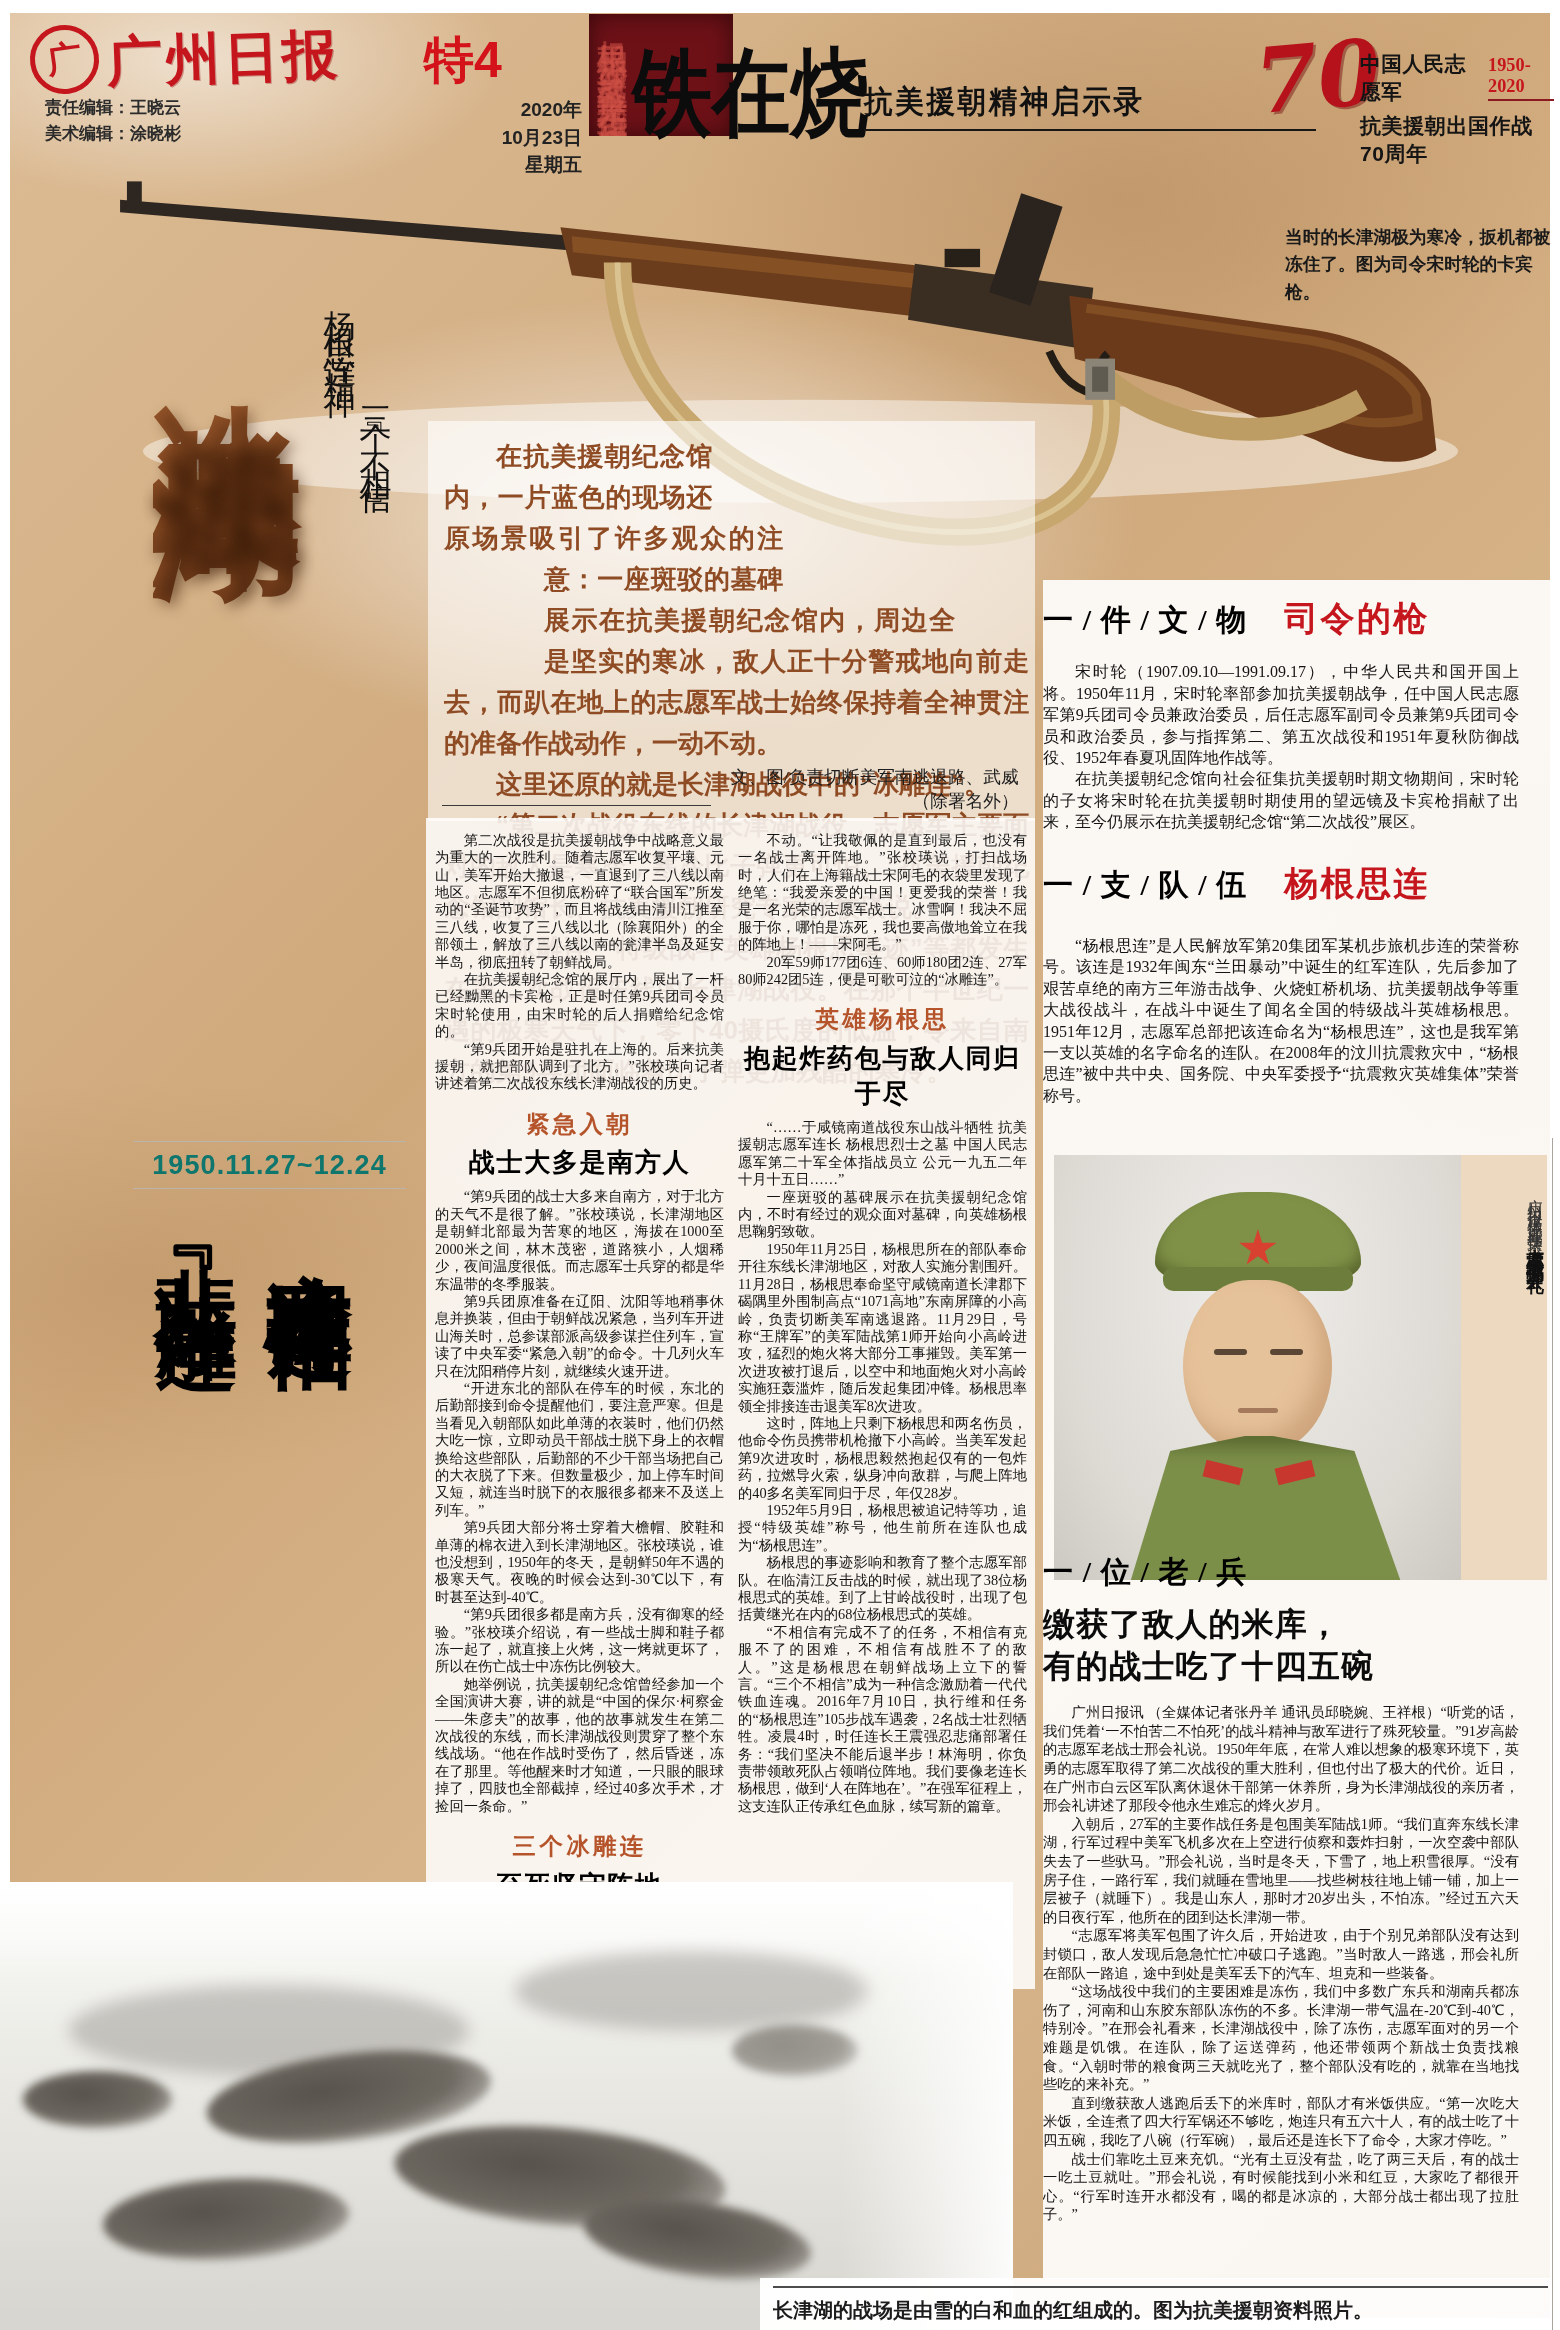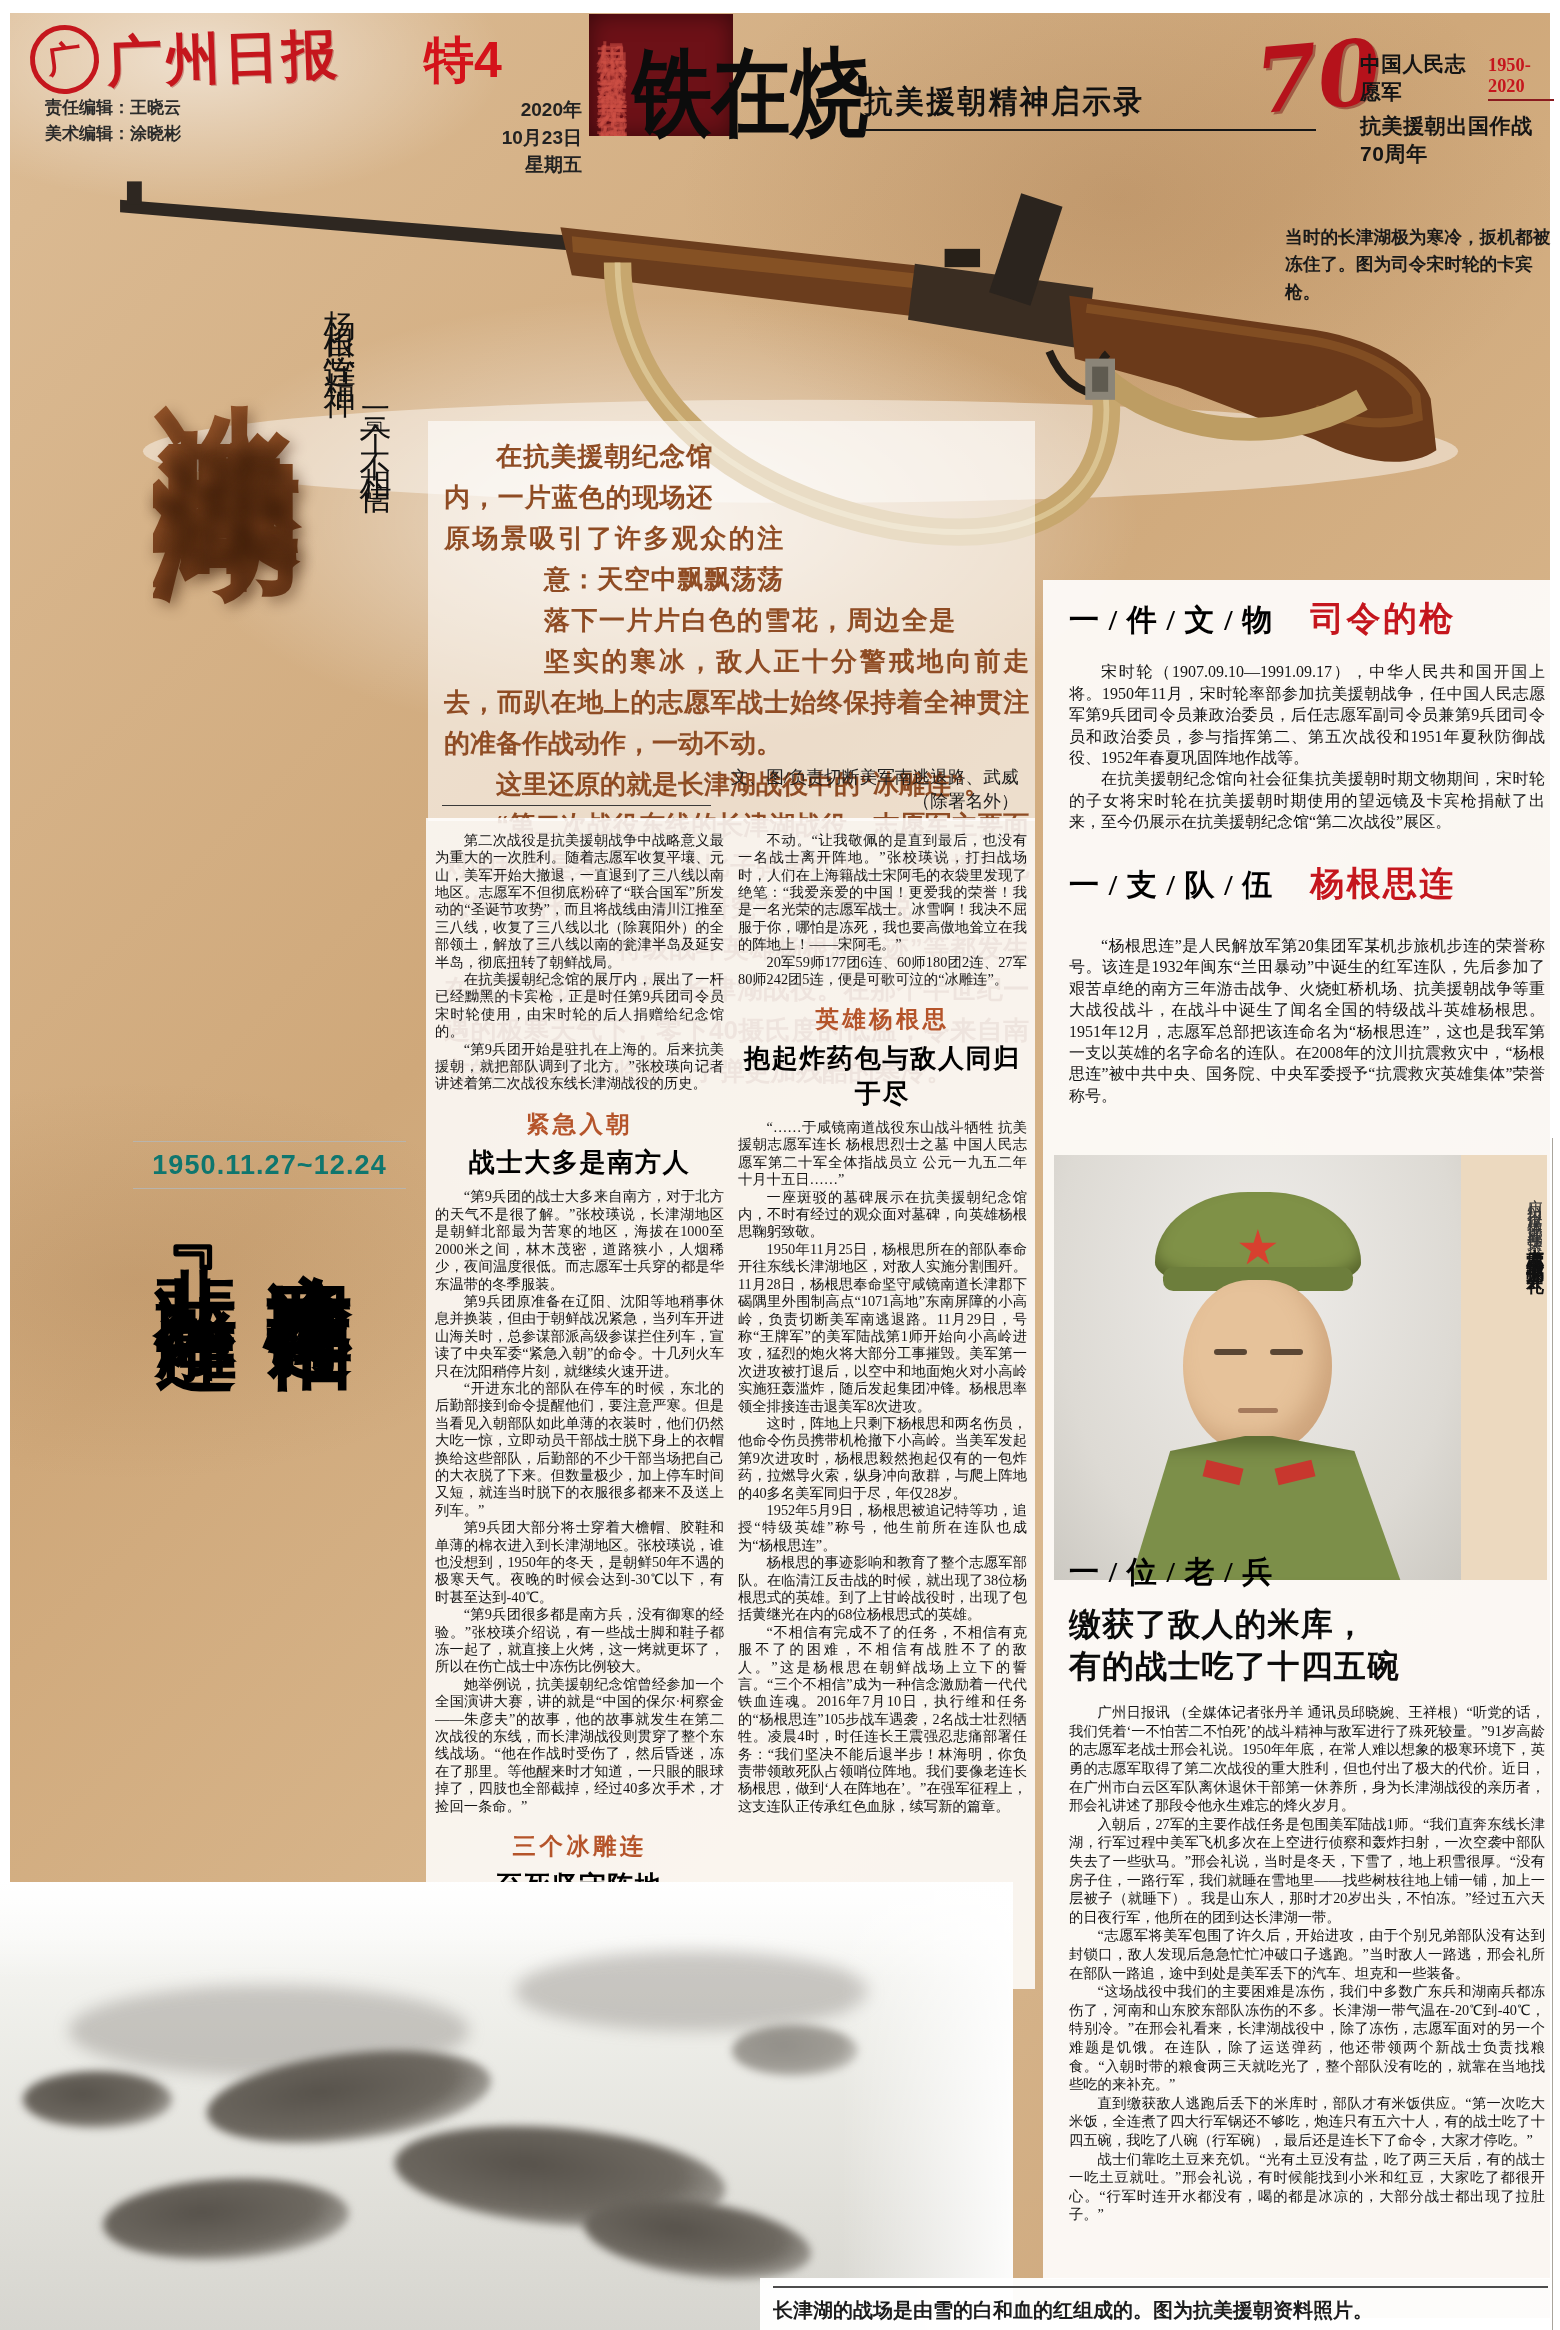--- a/index.html
+++ b/index.html
@@ -84,21 +84,21 @@
   .col{position:absolute;top:13.7px;width:289px;height:1143px;overflow:hidden;}
   .col1{left:9.1px;} .col2{left:312px;}
   .col p{margin:0;font:400 14.3px/17.4px "Liberation Serif",serif;color:#141414;
     text-align:justify;text-indent:2em;}
   .sechead{margin:15px 0 8px;text-align:center;}
   .sechead .lab{font:700 23.4px "Liberation Sans",sans-serif;color:#b5542a;letter-spacing:3.4px;}
   .sechead .hd{font:900 26px "Liberation Serif",serif;color:#000;letter-spacing:1.7px;margin-top:5.7px;}
 
   
   .rail{position:absolute;left:1043px;top:580px;width:510px;height:1699px;background:rgba(255,255,255,.9);}
-  .rail-sec{position:absolute;left:26px;width:476px;}
+  .rail-sec{position:absolute;left:0;width:476px;}
   .rail-head{display:flex;align-items:baseline;}
   .rail-lab{font:900 30px "Liberation Serif",serif;color:#000;letter-spacing:1.1px;}
   .rail-red{font:900 34px "Liberation Sans",sans-serif;color:#c5161d;margin-left:37px;letter-spacing:2.3px;}
   .rail-body p{margin:0;font:400 16px/21.4px "Liberation Serif",serif;color:#141414;
     text-align:justify;text-indent:2em;}
   .vet-head{font:900 32px/42px "Liberation Sans",sans-serif;color:#0b0b0b;letter-spacing:1.1px;}
   .vet-body p{margin:0;font:400 14.3px/18.6px "Liberation Serif",serif;color:#141414;
     text-align:justify;text-indent:2em;}
   .vet-body{height:583px;overflow:hidden;}
 
@@ -204,21 +204,21 @@
   <div class="daterange">1950.11.27~12.24</div>
   <div class="vhead vhead-left">悲壮『冰雕连』</div>
   <div class="vhead vhead-right">寒冷比子弹还可怕</div>
 
   <div class="intro">
     <div class="intro-inner">
       <div class="fr1"></div>
       <div class="fr2"></div>
       <div class="fr3"></div>
       <div class="fl1"></div>
-      <p>在抗美援朝纪念馆内，一片蓝色的现场还原场景吸引了许多观众的注意：天空中飘飘荡荡落下一片片白色的雪花，周边全是坚实的寒冰，敌人正十分警戒地向前走去，而趴在地上的志愿军战士始终保持着全神贯注的准备作战动作，一动不动。</p>
+      <p>在抗美援朝纪念馆内，一片蓝色的现场还原场景吸引了许多观众的注意：一座斑驳的墓碑展示在抗美援朝纪念馆内，周边全是坚实的寒冰，敌人正十分警戒地向前走去，而趴在地上的志愿军战士始终保持着全神贯注的准备作战动作，一动不动。</p>
       <p>这里还原的就是长津湖战役中的“冰雕连”。</p>
       <p>“第二次战役东线的长津湖战役，志愿军主要面对的敌人是寒冷，寒冷比子弹更可怕。”抗美援朝纪念馆副馆长、抗美援朝研究专家张校瑛说。</p>
       <p>“冰雕连”“特级战斗英雄杨根思事迹”等都发生在第二次战役东线的长津湖战役。在那个半世纪一遇的极寒天气下，零下40摄氏度的低温，令来自南方的第9兵团面临着比子弹更加残酷的寒冷。</p>
       <div class="byline-row">
         <div class="byline-line"></div>
         <div class="byline">文、图/负责切断美军南逃退路、武威（除署名外）</div>
       </div>
     </div>
   </div>
 

